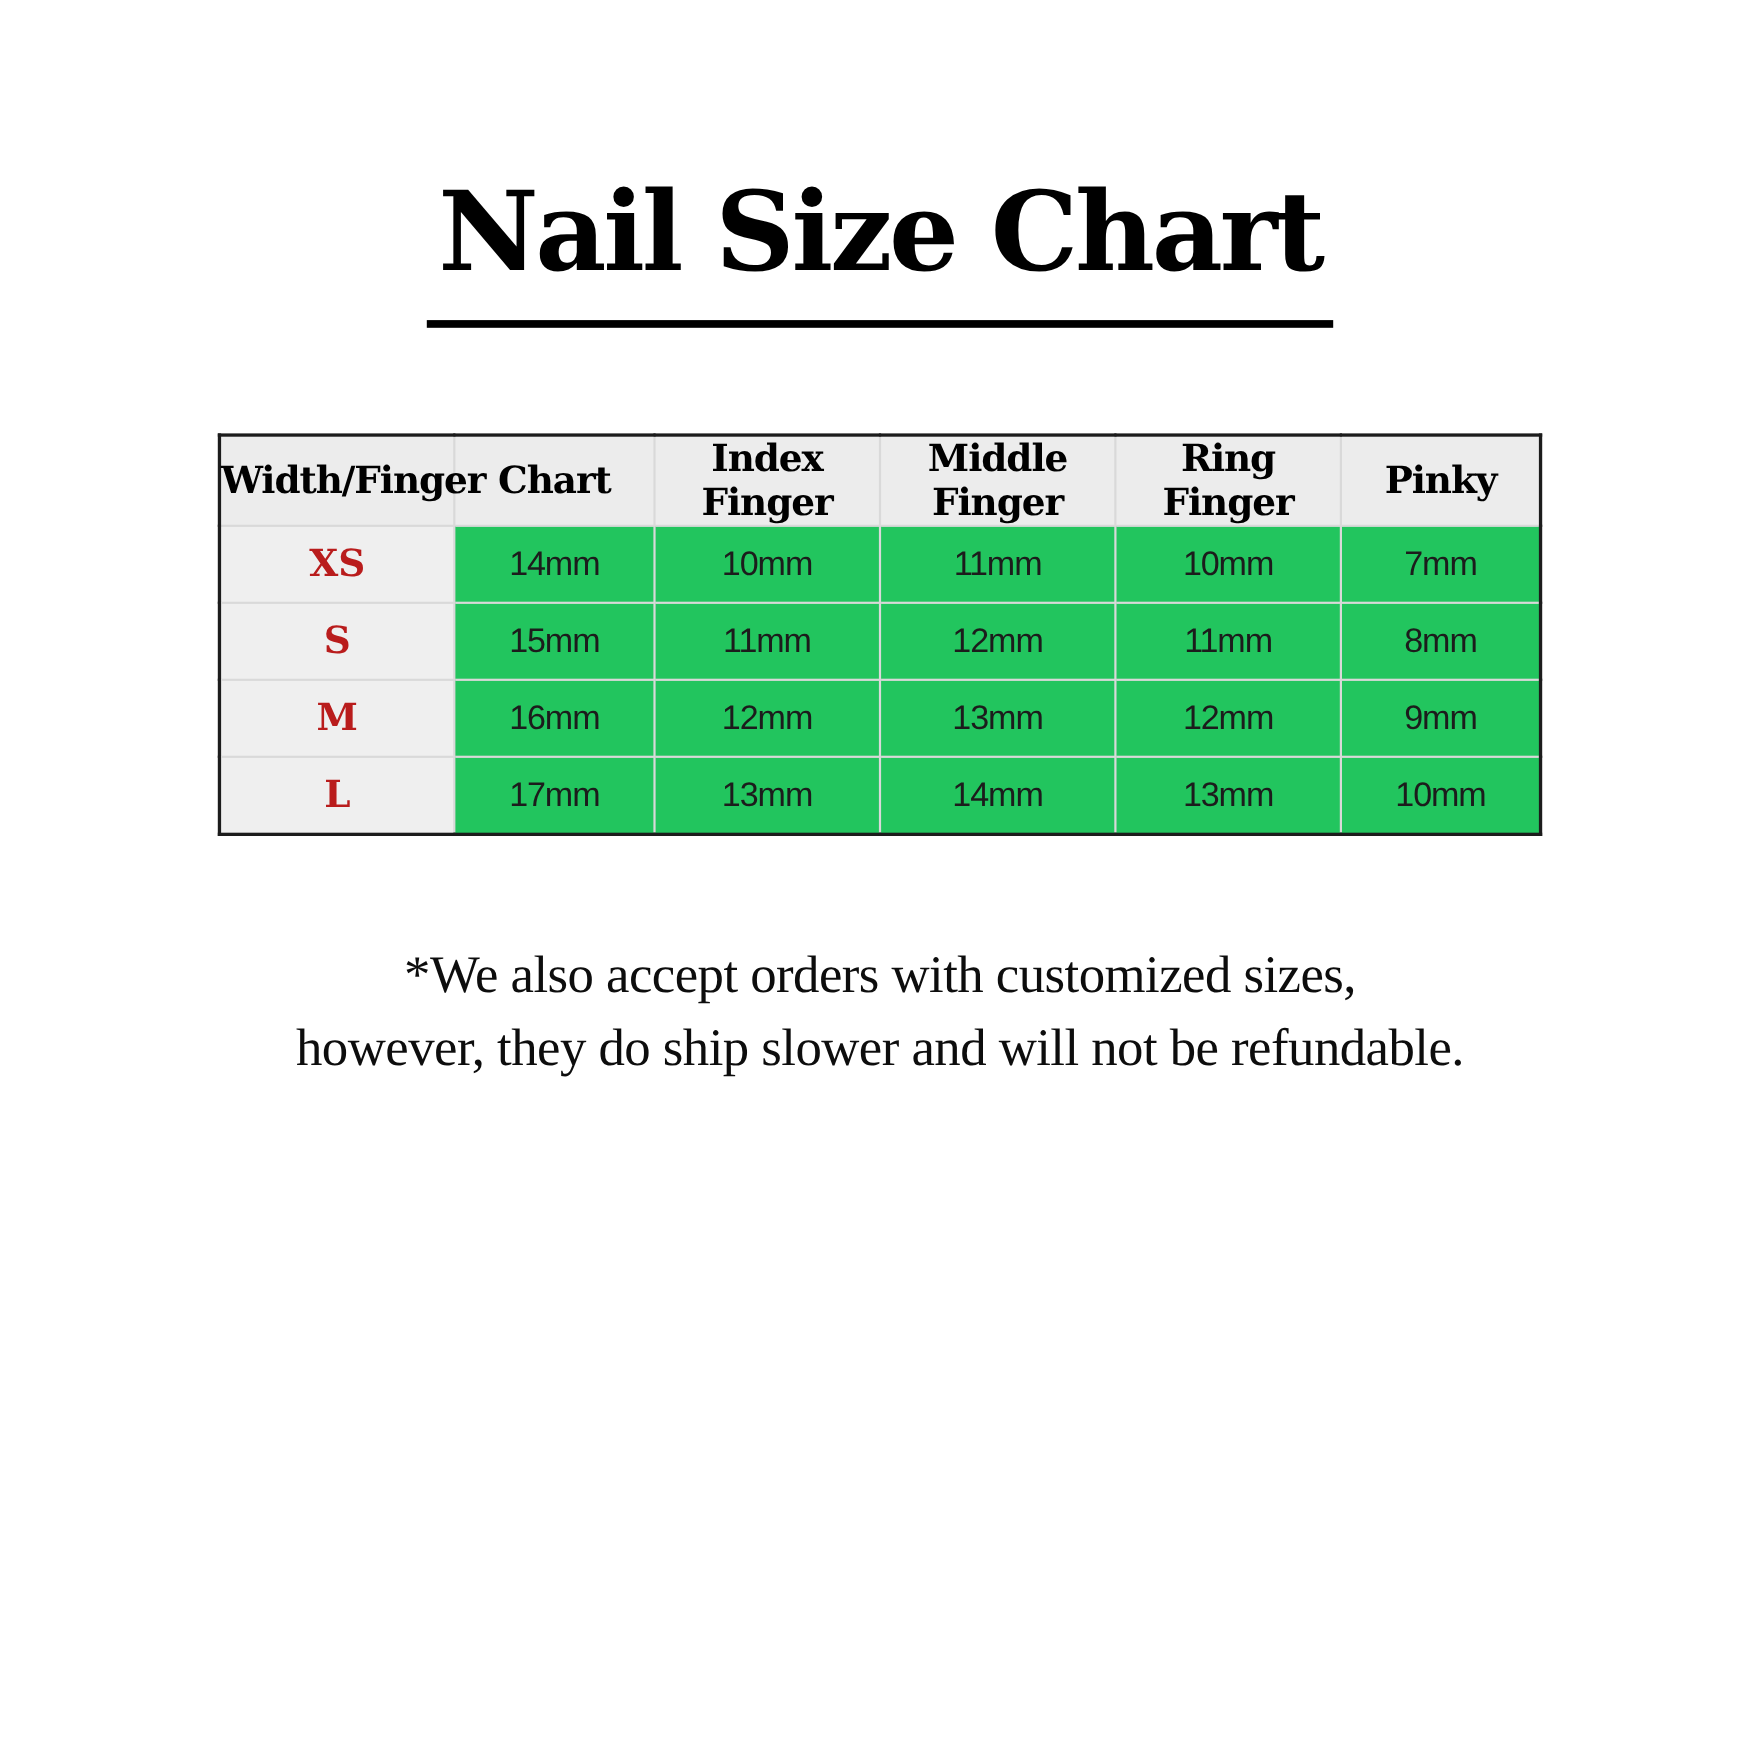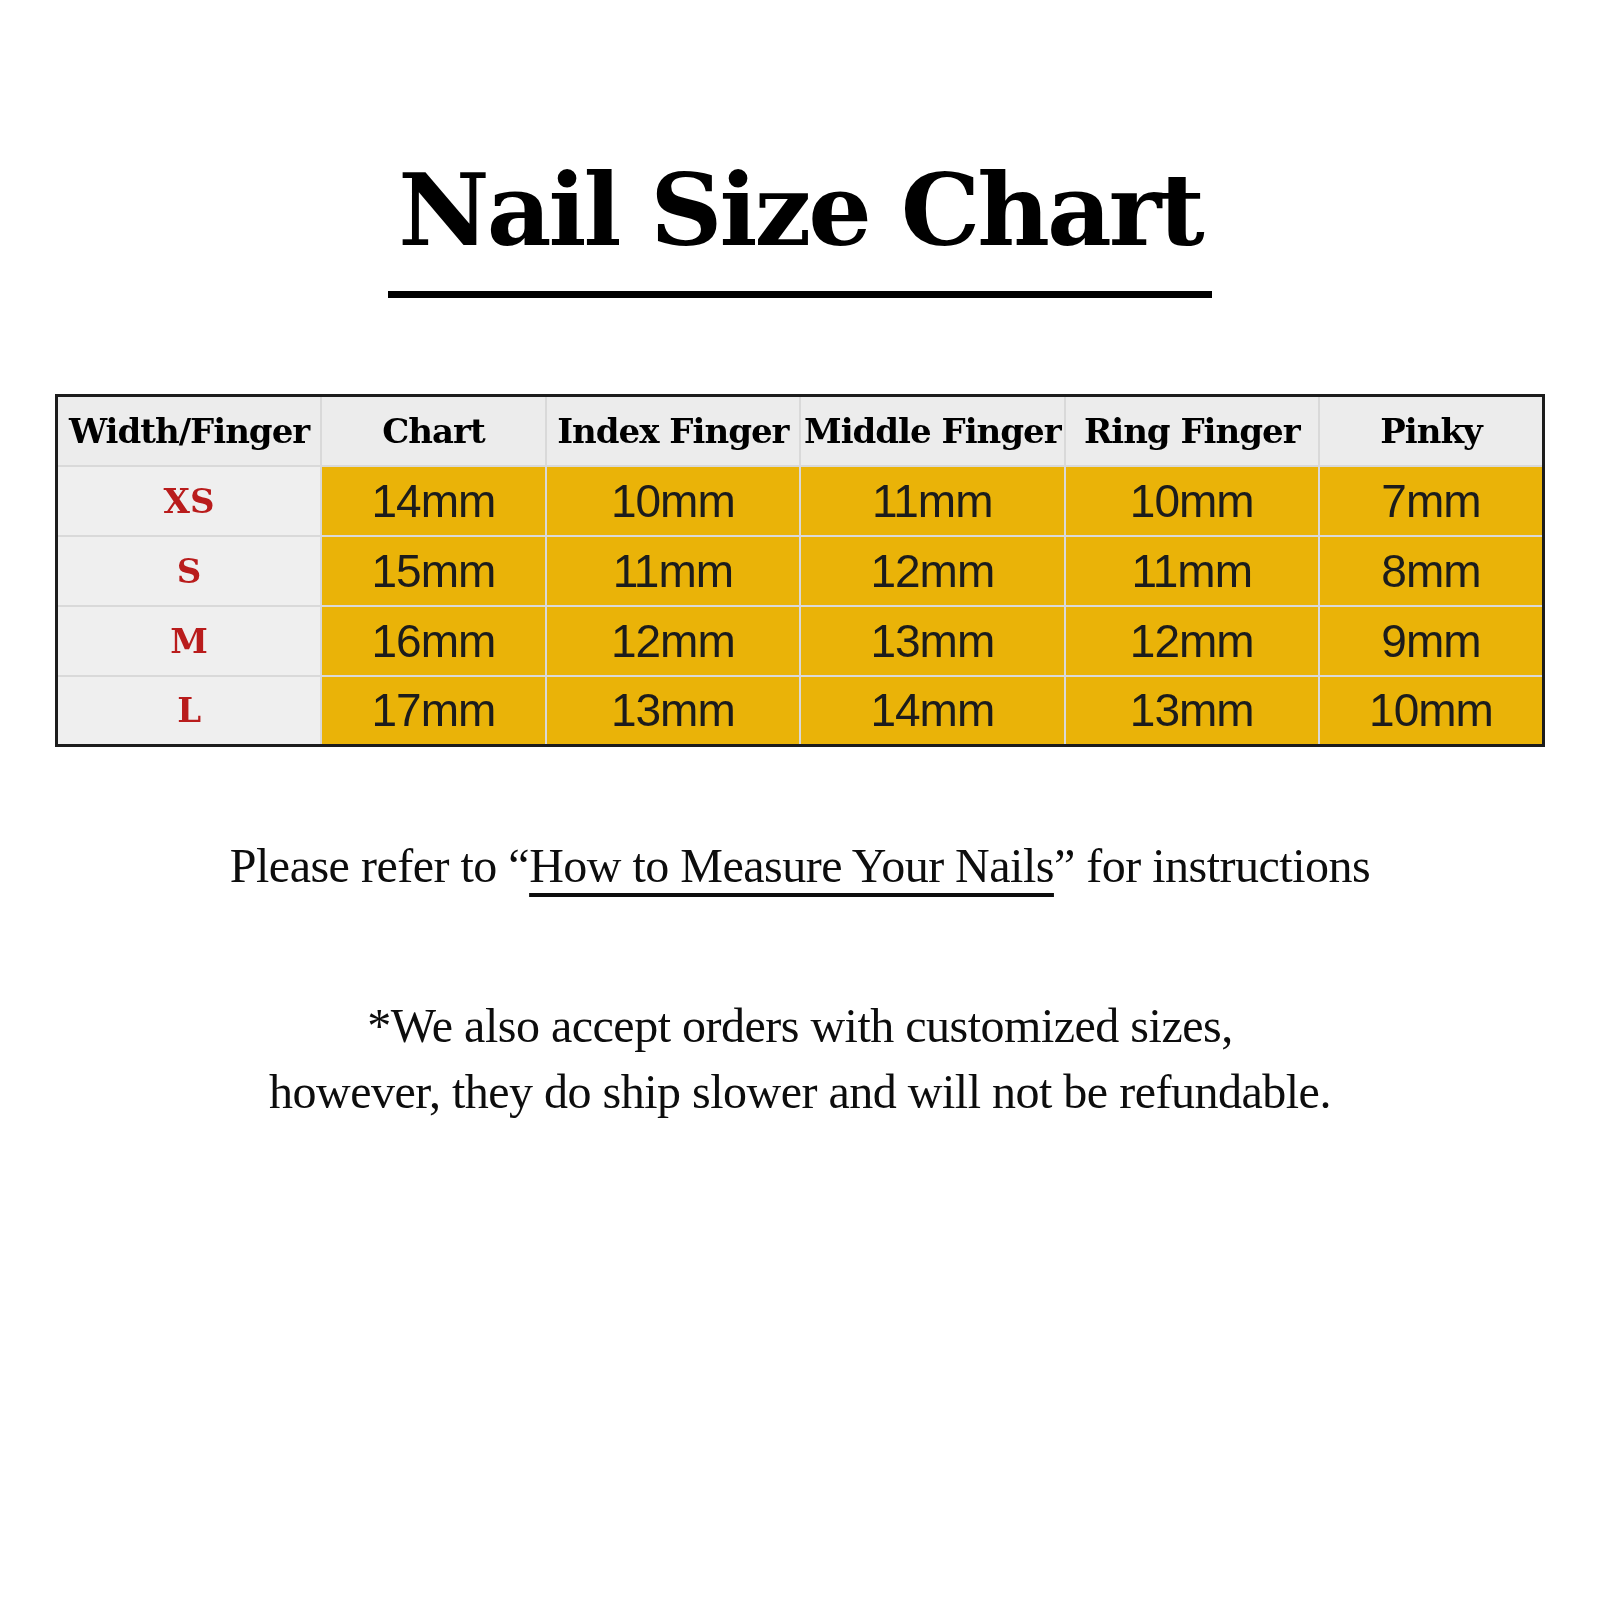--- a/index.html
+++ b/index.html
@@ -32,21 +32,21 @@
     display: inline-block;
     font-size: 100px;
     line-height: 1.05;
     letter-spacing: -3px;
     color: #000;
     border-bottom: 7px solid #000;
     padding: 0 10px 28px 10px;
   }
   
   table.size-table {
-    width: 1490px;
+    width: 1204px;
     margin: 96px auto 0 auto;
     border-collapse: collapse;
     border: 3px solid var(--border-dark);
     table-layout: fixed;
     padding-left: 24px;
   }
   table.size-table th, table.size-table td {
     border: 2px solid var(--divider);
     height: 70px;
     text-align: center;
@@ -62,23 +62,23 @@
   }
   table.size-table tbody th {
     background: var(--row-label-bg);
     font-family: "DejaVu Serif", serif;
     font-weight: 700;
     font-size: 34px;
     color: #b91c1c;
     text-align: center;
   }
   table.size-table tbody td {
-    background: #eab308;
+    background: #22c55e;
     font-family: "Liberation Sans", sans-serif;
-    font-size: 46px;
+    font-size: 31px;
     font-weight: 400;
     color: #1c1c1c;
     letter-spacing: -1px;
   }
   
   .note {
     text-align: center;
     font-size: 48px;
     line-height: 66px;
     letter-spacing: -0.5px;
@@ -151,21 +151,20 @@
         <td>17mm</td>
         <td>13mm</td>
         <td>14mm</td>
         <td>13mm</td>
         <td>10mm</td>
       </tr>
     </tbody>
   </table>
 
   <p class="note note-measure">
-    <span class="line"><span>Please refer to “</span><span class="measure-link">How to Measure Your Nails</span><span>” for instructions</span></span>
   </p>
 
   <p class="note note-custom">
     <span class="line">*We also accept orders with customized sizes,</span>
     <span class="line">however, they do ship slower and will not be refundable.</span>
   </p>
 
 </div>
 
 </body></html>

